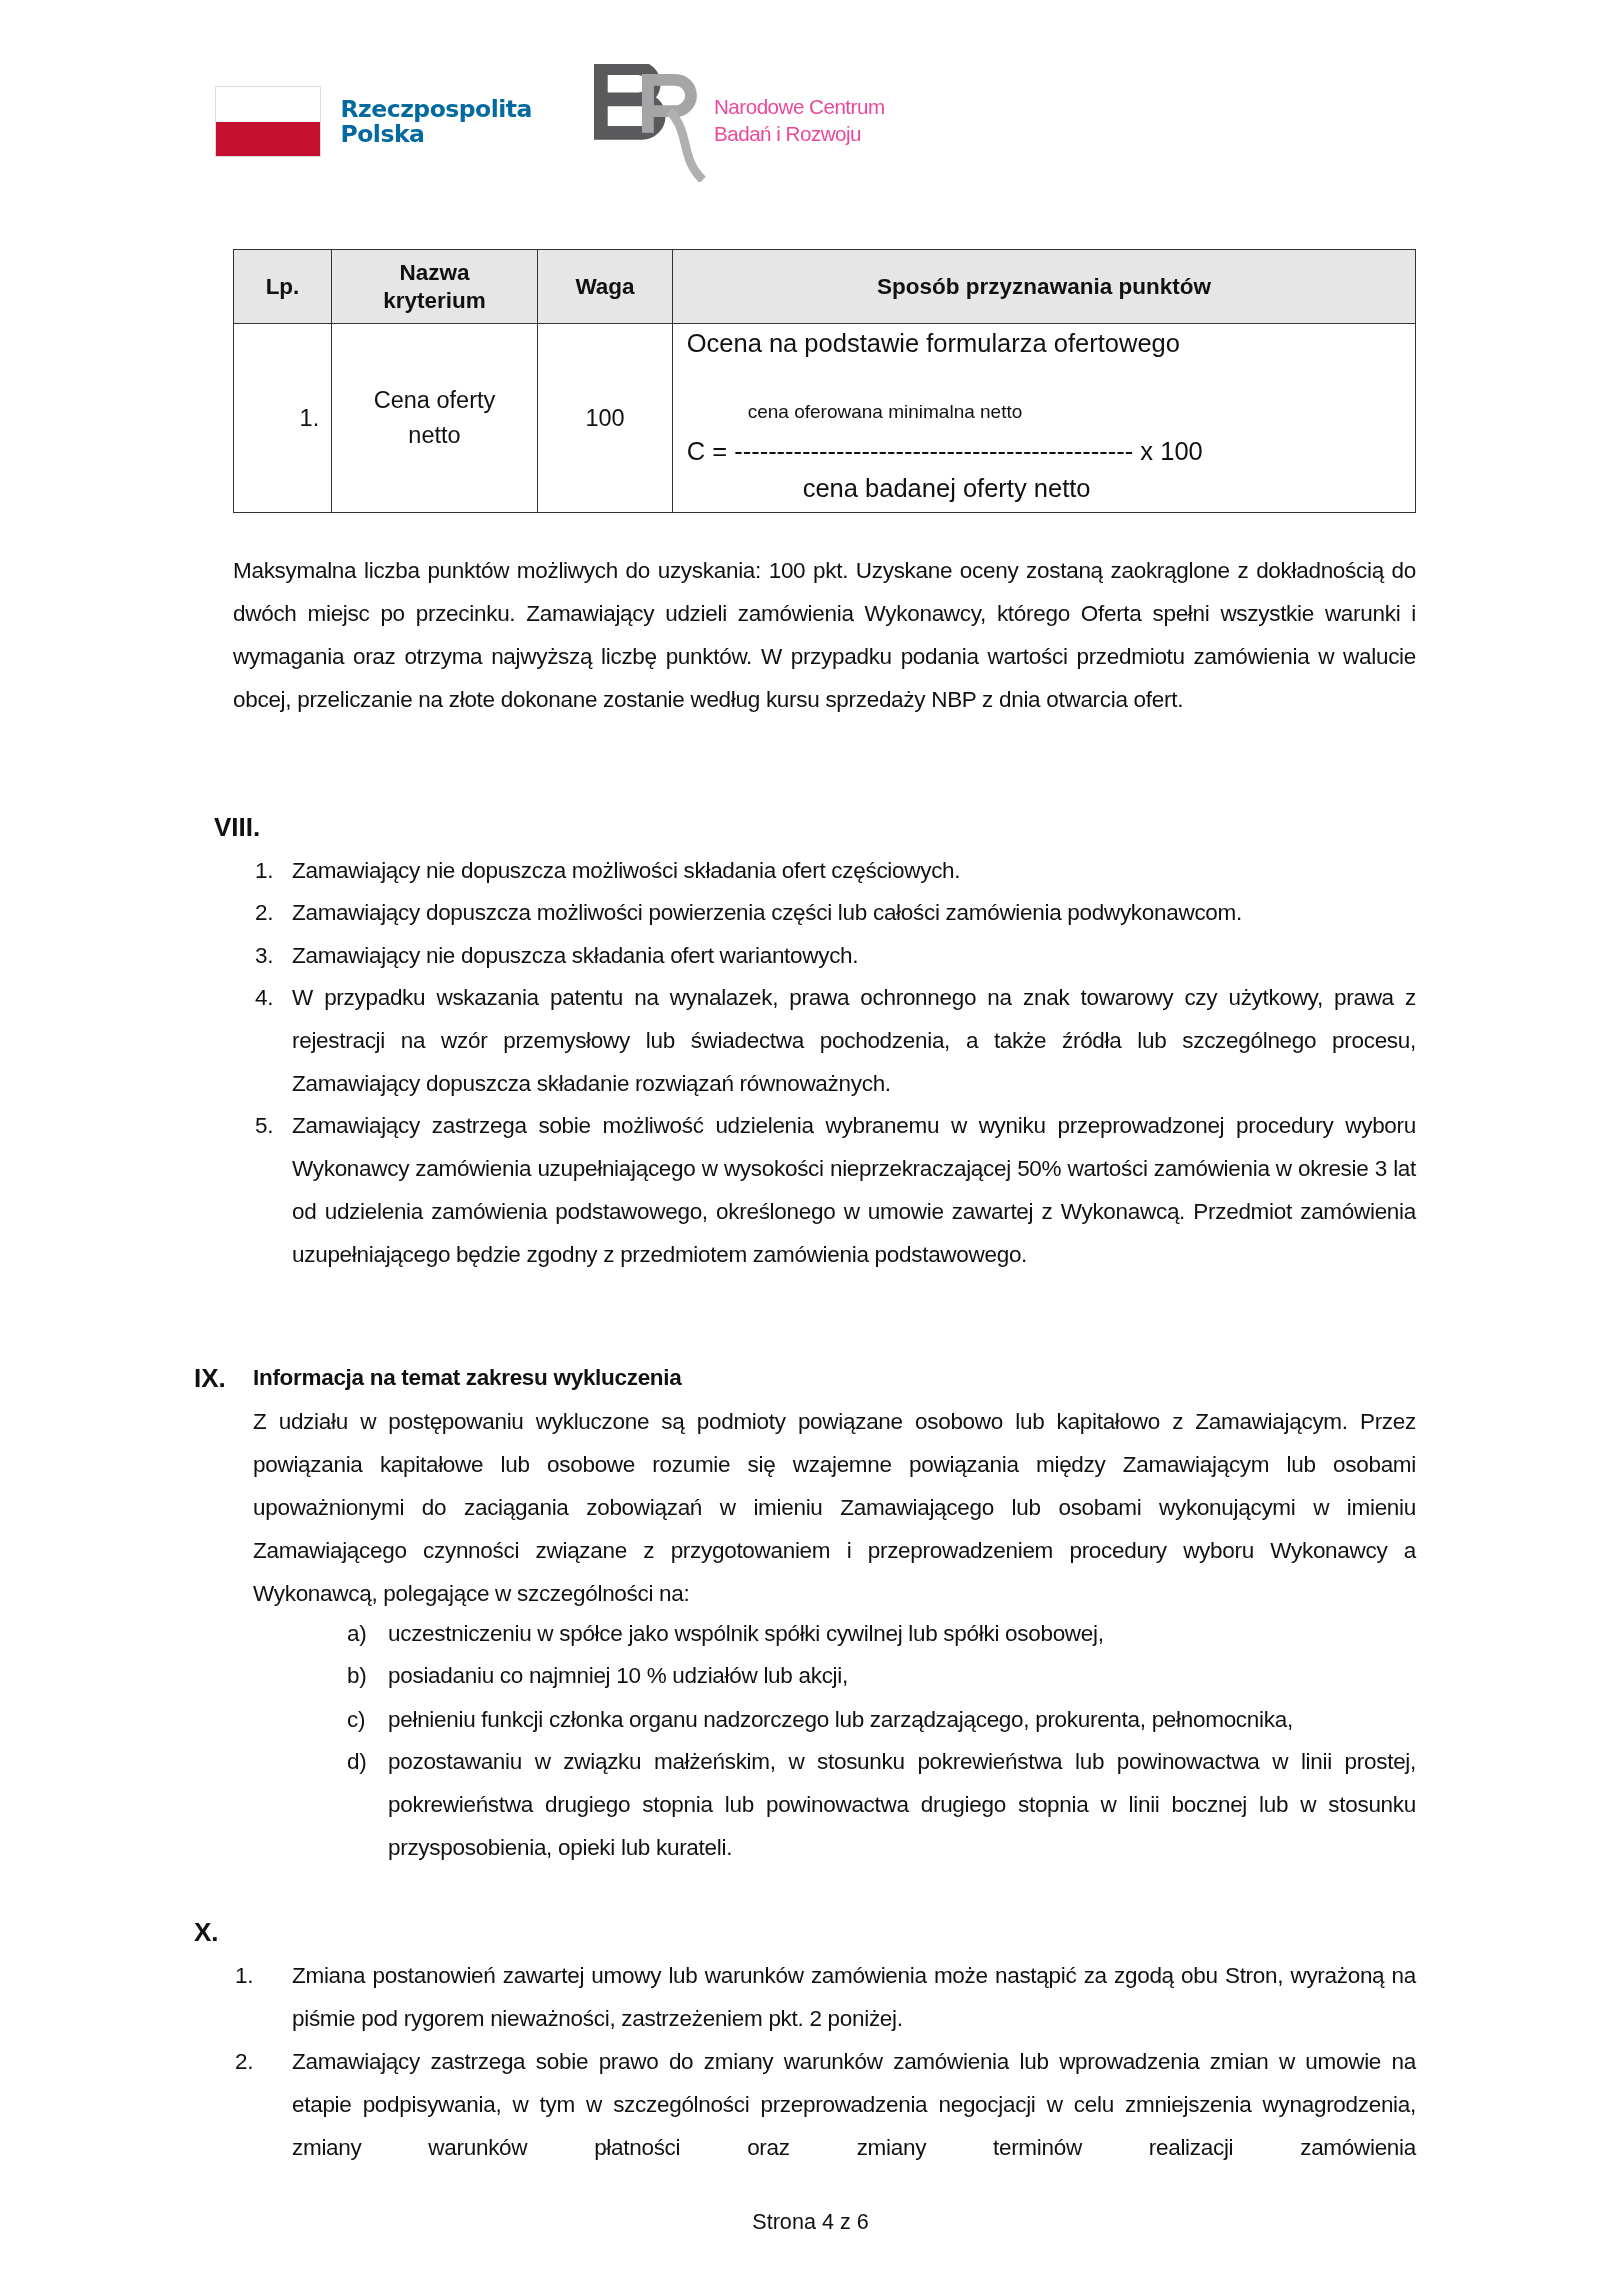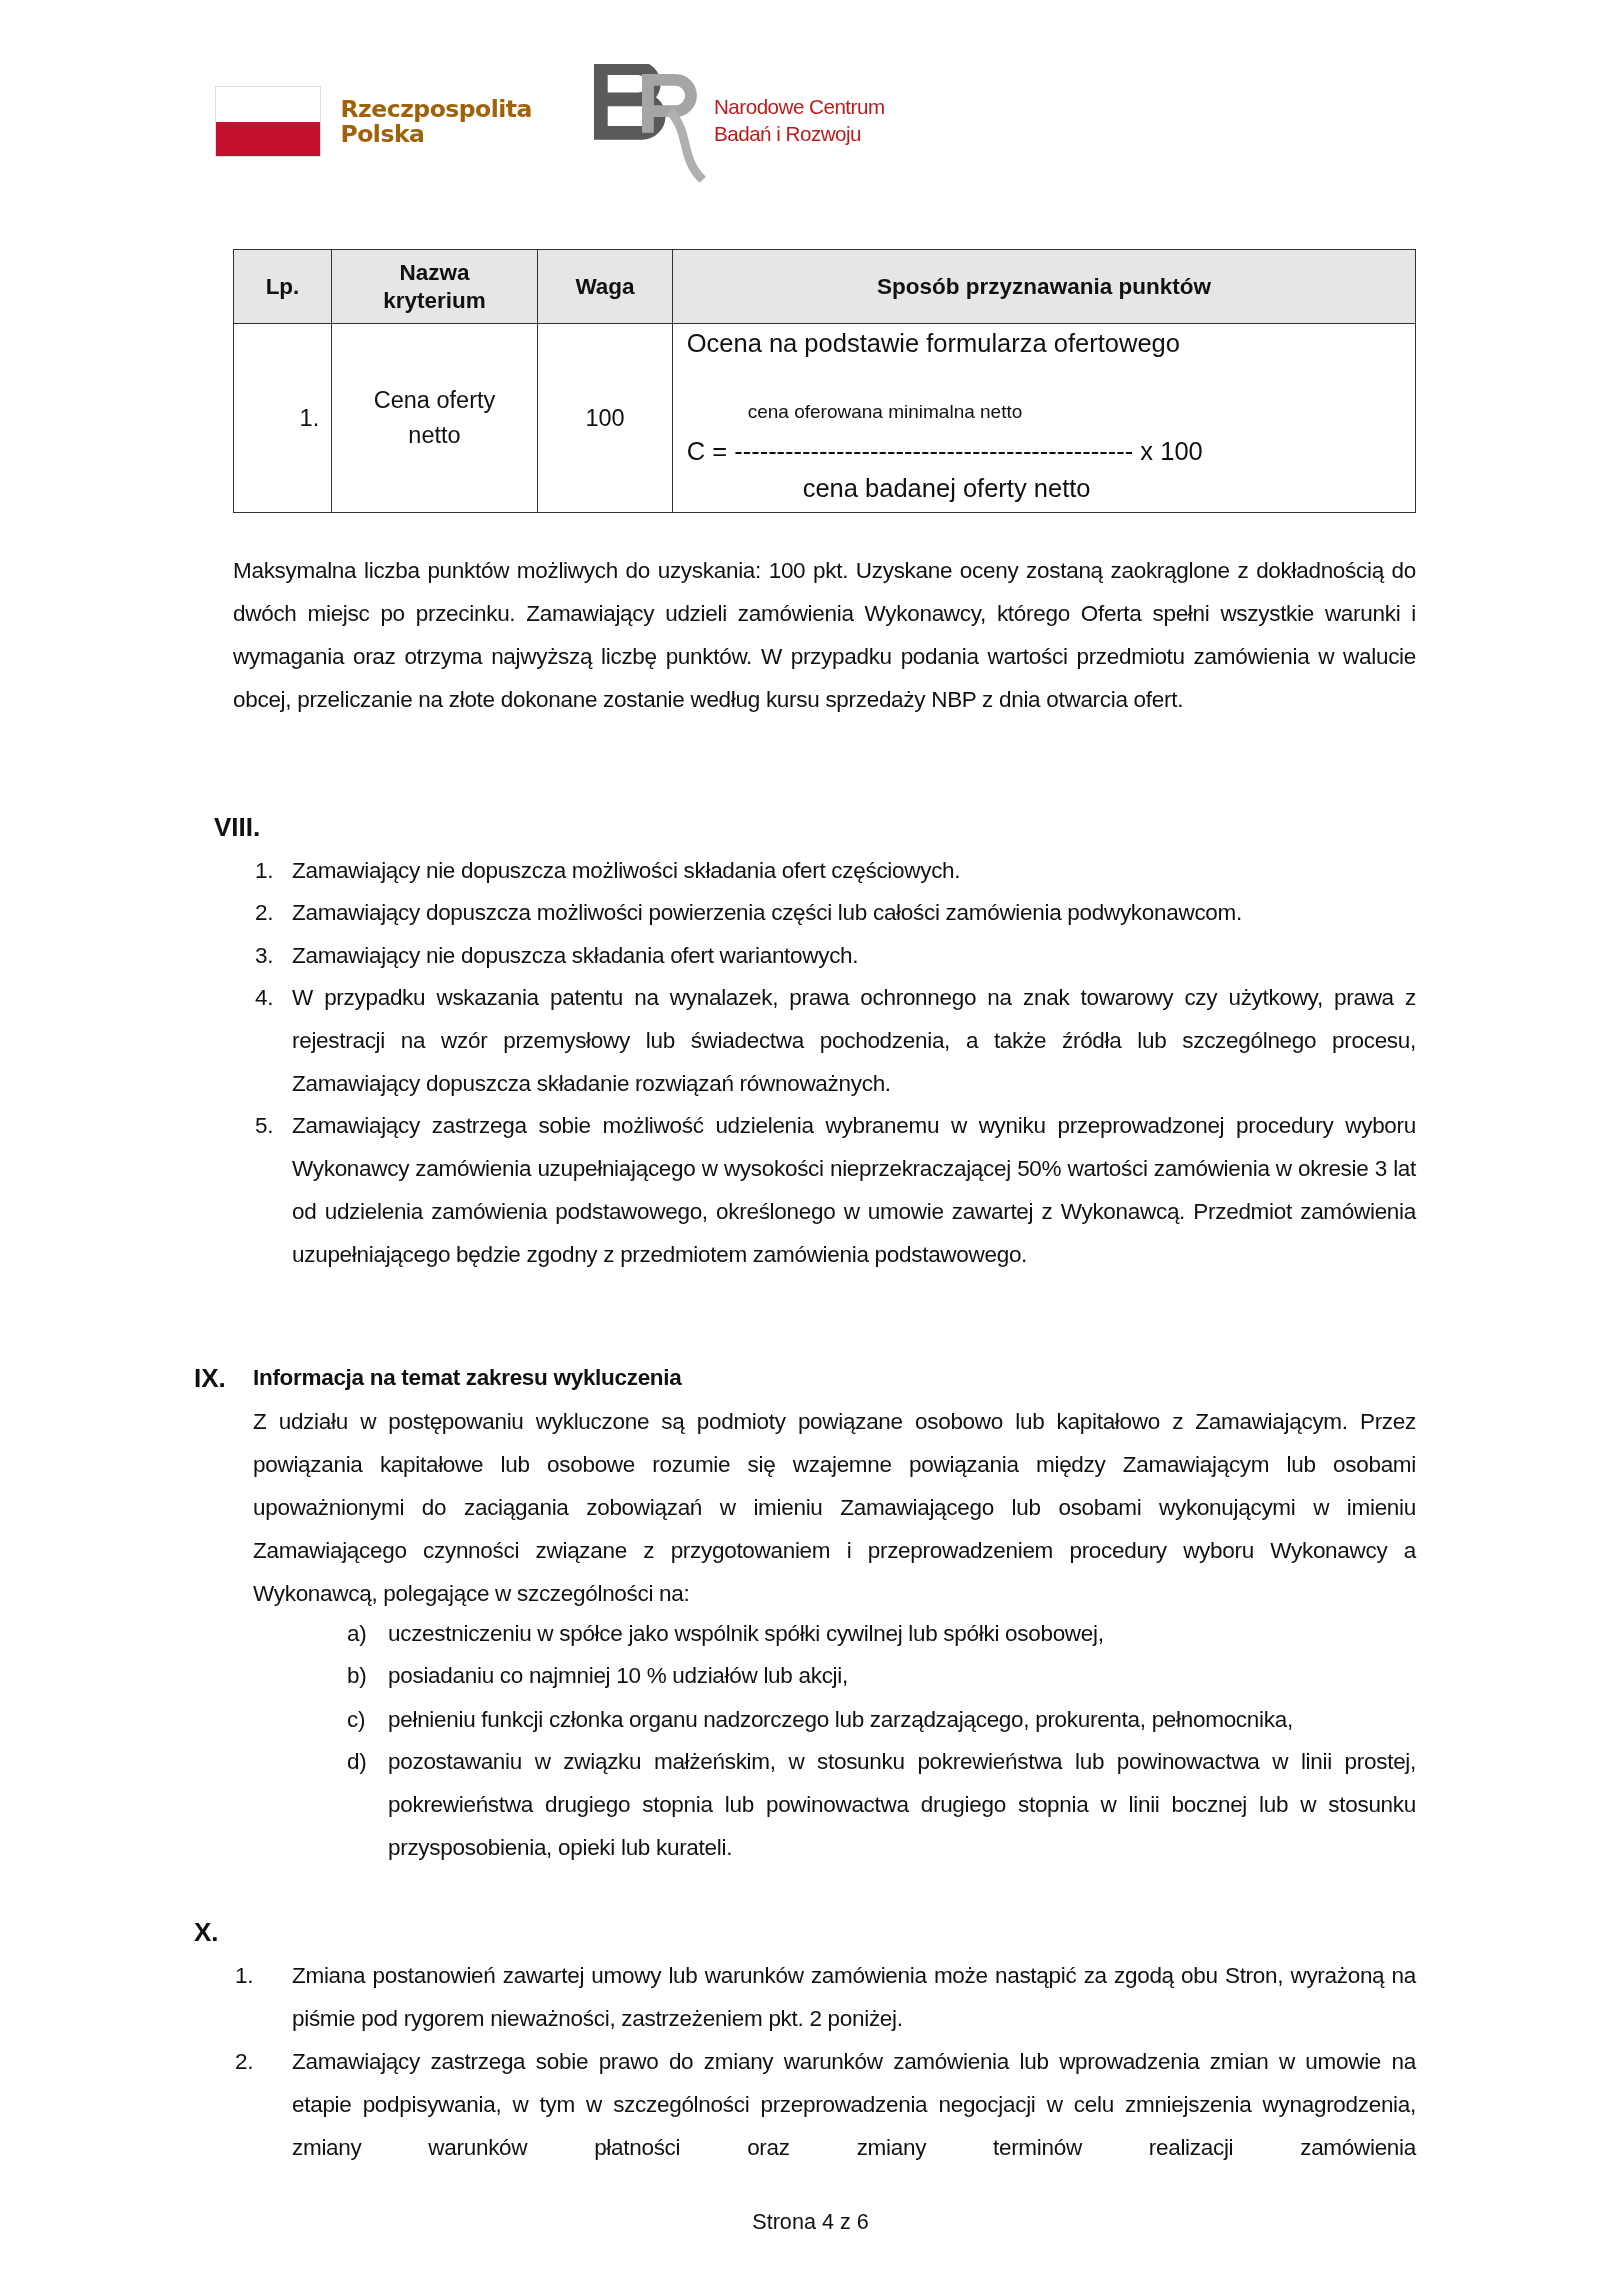--- a/index.html
+++ b/index.html
@@ -6,26 +6,26 @@
   body { width:1621px; height:2293px; position:relative; overflow:hidden;
          font-family:"Liberation Sans", sans-serif; color:#111; }
   .page { position:absolute; left:0; top:0; width:1621px; height:2293px; }
 
   
   .logos { position:absolute; top:59px; left:211px; width:1108px; height:127px; }
   .logo-rp { position:absolute; left:3.9px; top:23.5px; height:78px; display:flex; align-items:center; }
   .flag { width:106px; height:71px; border:1px solid #ddd; box-sizing:border-box; margin-right:19.6px; }
   .flag .w { height:50%; background:#ffffff; }
   .flag .r { height:50%; background:#c4102e; }
-  .rp-text { font-family:"DejaVu Sans", sans-serif; font-size:23.5px; line-height:24.5px; color:#a16207; font-weight:bold; letter-spacing:-0.5px; }
+  .rp-text { font-family:"DejaVu Sans", sans-serif; font-size:23.5px; line-height:24.5px; color:#0369a1; font-weight:bold; letter-spacing:-0.5px; }
 
   .logo-ncbr { position:absolute; left:382px; top:4.9px; width:323px; height:118px; }
   .ncbr-mark { position:absolute; left:0; top:0; width:147px; height:118px; }
   .ncbr-text { position:absolute; left:121px; top:29px; font-family:"Liberation Sans", sans-serif;
-               font-size:20.6px; line-height:27.4px; color:#b91c1c; letter-spacing:-0.5px; }
+               font-size:20.6px; line-height:27.4px; color:#ec4899; letter-spacing:-0.5px; }
 
   .logo-nt { position:absolute; left:765px; top:7.8px; width:333px; height:108px; }
   .nt-word { position:absolute; left:0; top:29px; font-family:"DejaVu Sans", sans-serif;
              font-size:49px; font-weight:bold; line-height:59px; letter-spacing:-2px; transform:scaleX(0.78); transform-origin:left center; }
   .nt-green { color:#4d9a1e; }
   .nt-blue { color:#3a86d4; }
   .nt-icon { position:absolute; left:235px; top:0px; width:98px; height:108px; }
 
   
   table.crit { position:absolute; left:233px; top:249px; width:1183px; border-collapse:collapse;

